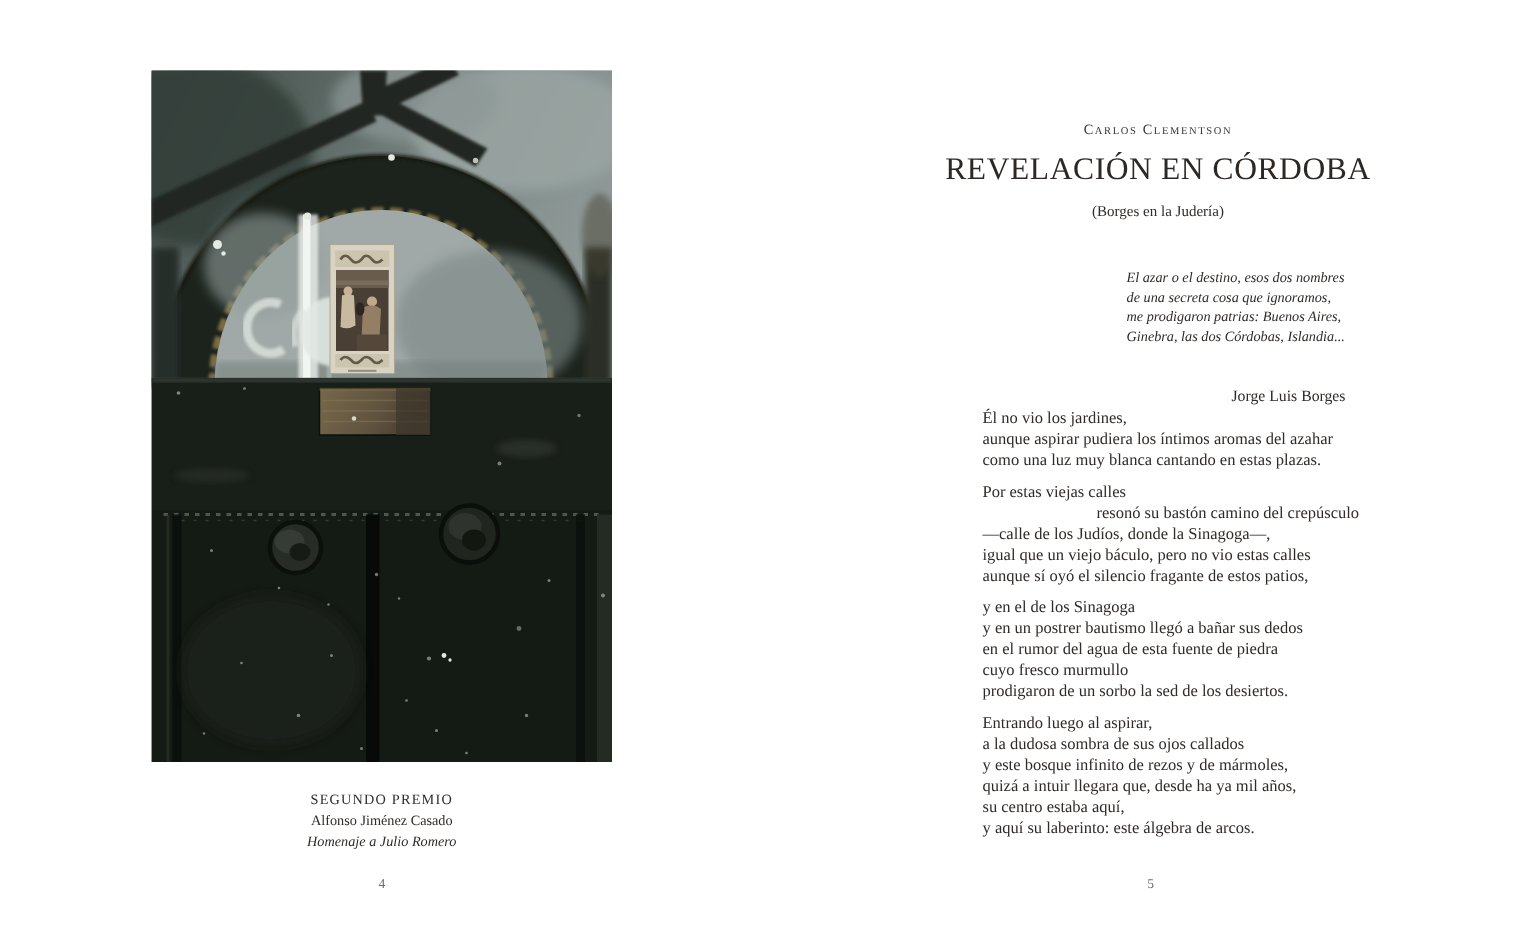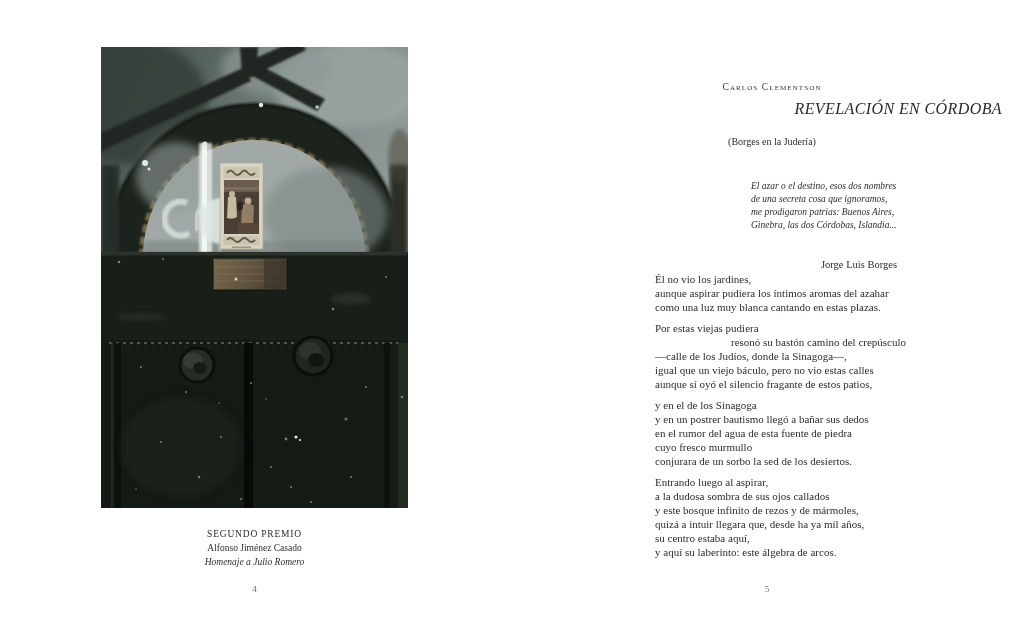--- a/index.html
+++ b/index.html
@@ -13,22 +13,22 @@
   .caption-award{font-size:9.5px;letter-spacing:0.8px;}
   .caption-author{font-size:9.5px;}
   .caption-work{font-size:9.5px;font-style:italic;}
   .pagenum{font-size:9px;color:#6d6d6d;text-align:center;}
   .pagenum-left{left:101px;top:584px;width:307px;}
   .pagenum-right{left:517px;top:584px;width:500px;}
 
   
   .rp-author{left:562px;top:82px;width:420px;text-align:center;
              font-variant:small-caps;font-size:9.5px;letter-spacing:1.1px;color:#3a3632;}
-  .rp-title{left:542px;top:100px;width:460px;text-align:right;
-            font-size:16px;letter-spacing:0.4px;color:#2c2825;font-style:italic;}
+  .rp-title{left:542px;top:100px;width:460px;text-align:center;
+            font-size:21px;letter-spacing:0.4px;color:#2c2825;}
   .rp-subtitle{left:562px;top:136px;width:420px;text-align:center;font-size:10px;}
   .epigraph{left:751px;top:180px;width:170px;font-style:italic;font-size:9.5px;line-height:13px;}
   .epigraph-attr{left:751px;top:259px;width:146px;text-align:right;font-size:10.5px;}
   .poem{left:655px;top:272px;width:290px;font-size:11px;line-height:14px;}
   .stanza{margin:0 0 7px 0;}
   .pline{white-space:nowrap;}
   .pline.indent{padding-left:76px;}
 </style>
 </head>
 <body>
@@ -226,32 +226,32 @@
     </div>
   <div class="abs epigraph-attr">Jorge Luis Borges</div>
 
   <div class="abs poem">
       <div class="stanza">
         <div class="pline">Él no vio los jardines,</div>
         <div class="pline">aunque aspirar pudiera los íntimos aromas del azahar</div>
         <div class="pline">como una luz muy blanca cantando en estas plazas.</div>
       </div>
       <div class="stanza">
-        <div class="pline">Por estas viejas pudiera</div>
+        <div class="pline">Por estas viejas calles</div>
         <div class="pline indent">resonó su bastón camino del crepúsculo</div>
         <div class="pline">—calle de los Judíos, donde la Sinagoga—,</div>
         <div class="pline">igual que un viejo báculo, pero no vio estas calles</div>
         <div class="pline">aunque sí oyó el silencio fragante de estos patios,</div>
       </div>
       <div class="stanza">
         <div class="pline">y en el de los Sinagoga</div>
         <div class="pline">y en un postrer bautismo llegó a bañar sus dedos</div>
         <div class="pline">en el rumor del agua de esta fuente de piedra</div>
         <div class="pline">cuyo fresco murmullo</div>
-        <div class="pline">conjurara de un sorbo la sed de los desiertos.</div>
+        <div class="pline">prodigaron de un sorbo la sed de los desiertos.</div>
       </div>
       <div class="stanza">
         <div class="pline">Entrando luego al aspirar,</div>
         <div class="pline">a la dudosa sombra de sus ojos callados</div>
         <div class="pline">y este bosque infinito de rezos y de mármoles,</div>
         <div class="pline">quizá a intuir llegara que, desde ha ya mil años,</div>
         <div class="pline">su centro estaba aquí,</div>
         <div class="pline">y aquí su laberinto: este álgebra de arcos.</div>
       </div>
     </div>

